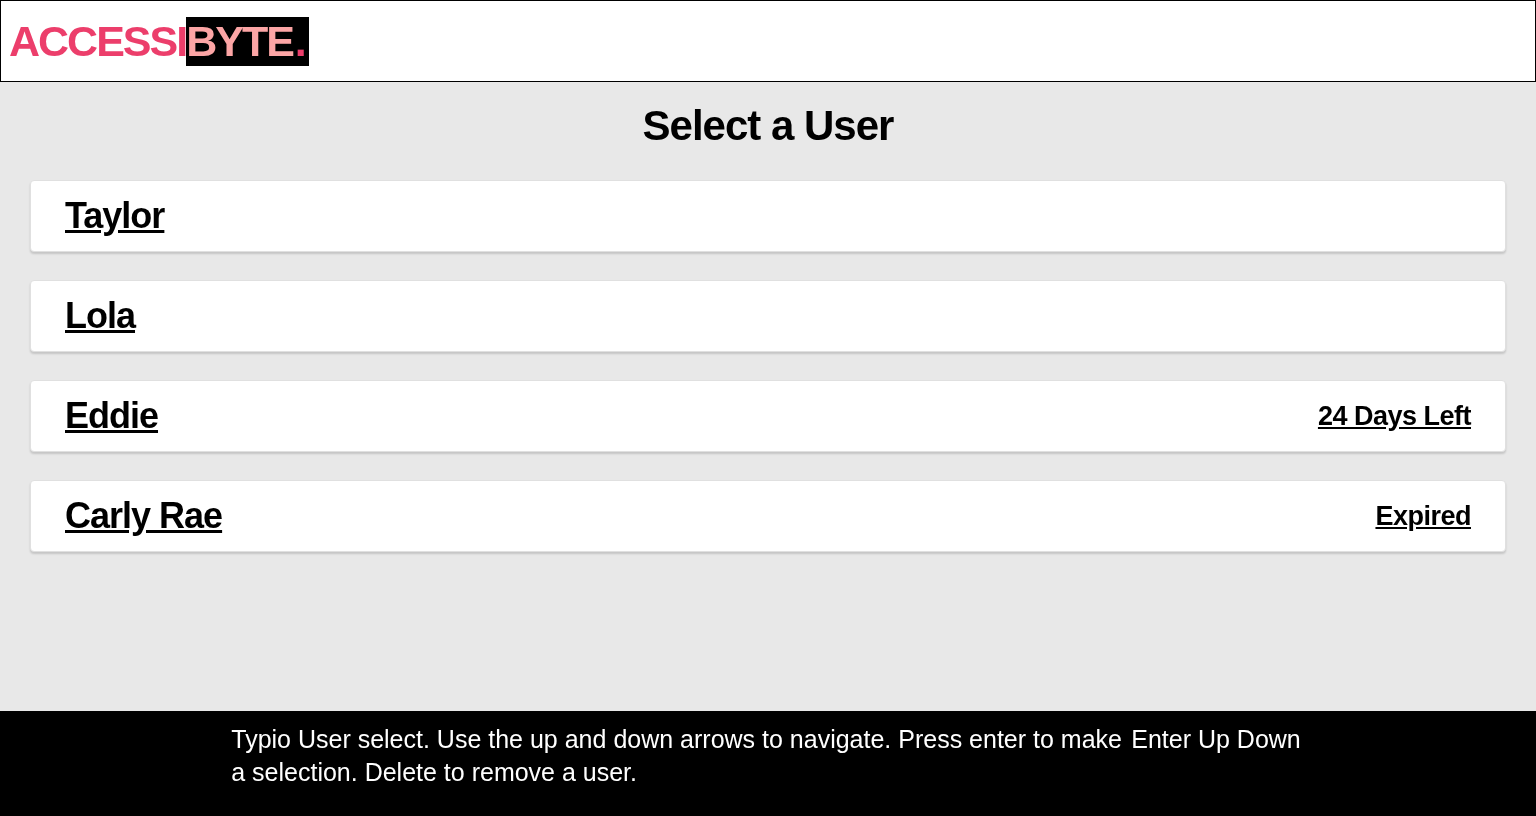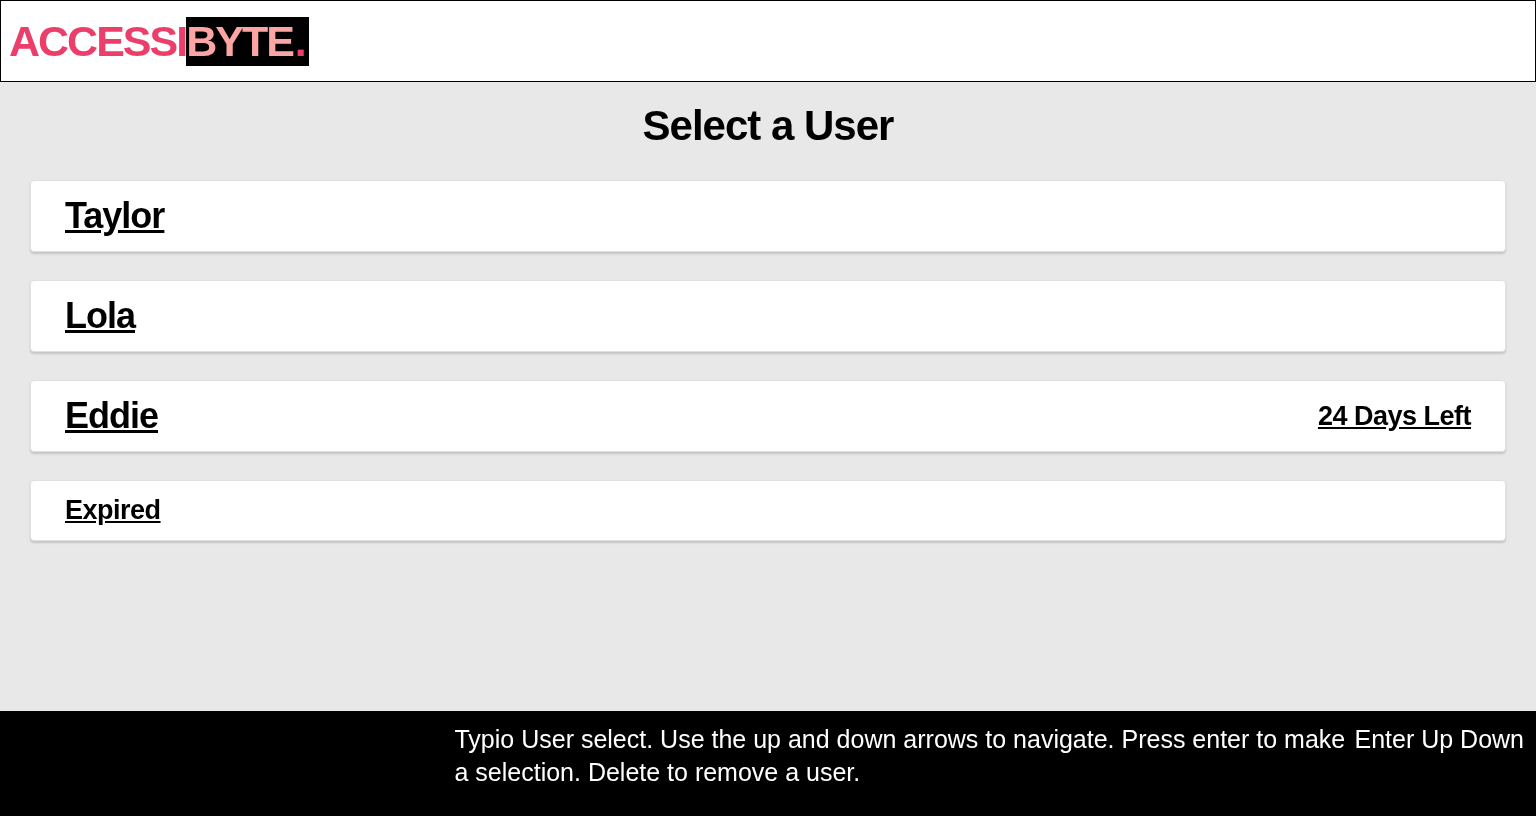--- a/index.html
+++ b/index.html
@@ -116,21 +116,21 @@
     }
     .btn-secondary {
       background: #ffffff;
       color: #000000;
       border: 1px solid #e0e0e0;
     }
     .footer {
       background: #000000;
       color: #ffffff;
       display: flex;
-      justify-content: flex-end;
+      justify-content: center;
       align-items: flex-start;
       padding: 12px 12px 26px 8px;
       font-size: 25px;
       font-weight: 500;
       font-family: Arial, sans-serif;
     }
     .footer-left {
       max-width: 900px;
       line-height: 1.35;
     }
@@ -160,20 +160,21 @@
     </div>
     <div class="user-item">
       <span class="user-name">Lola</span>
       <span class="user-status"></span>
     </div>
     <div class="user-item">
       <span class="user-name">Eddie</span>
       <span class="user-status">24 Days Left</span>
     </div>
     <div class="user-item">
+      <span class="user-name">Carly Rae</span>
       <span class="user-status">Expired</span>
     </div>
   </div>
 
 </div>
 
 <div class="footer">
   <div class="footer-left">Typio User select. Use the up and down arrows to navigate. Press enter to make a selection. Delete to remove a user.</div>
   <div class="footer-right">Enter Up Down</div>
 </div>

